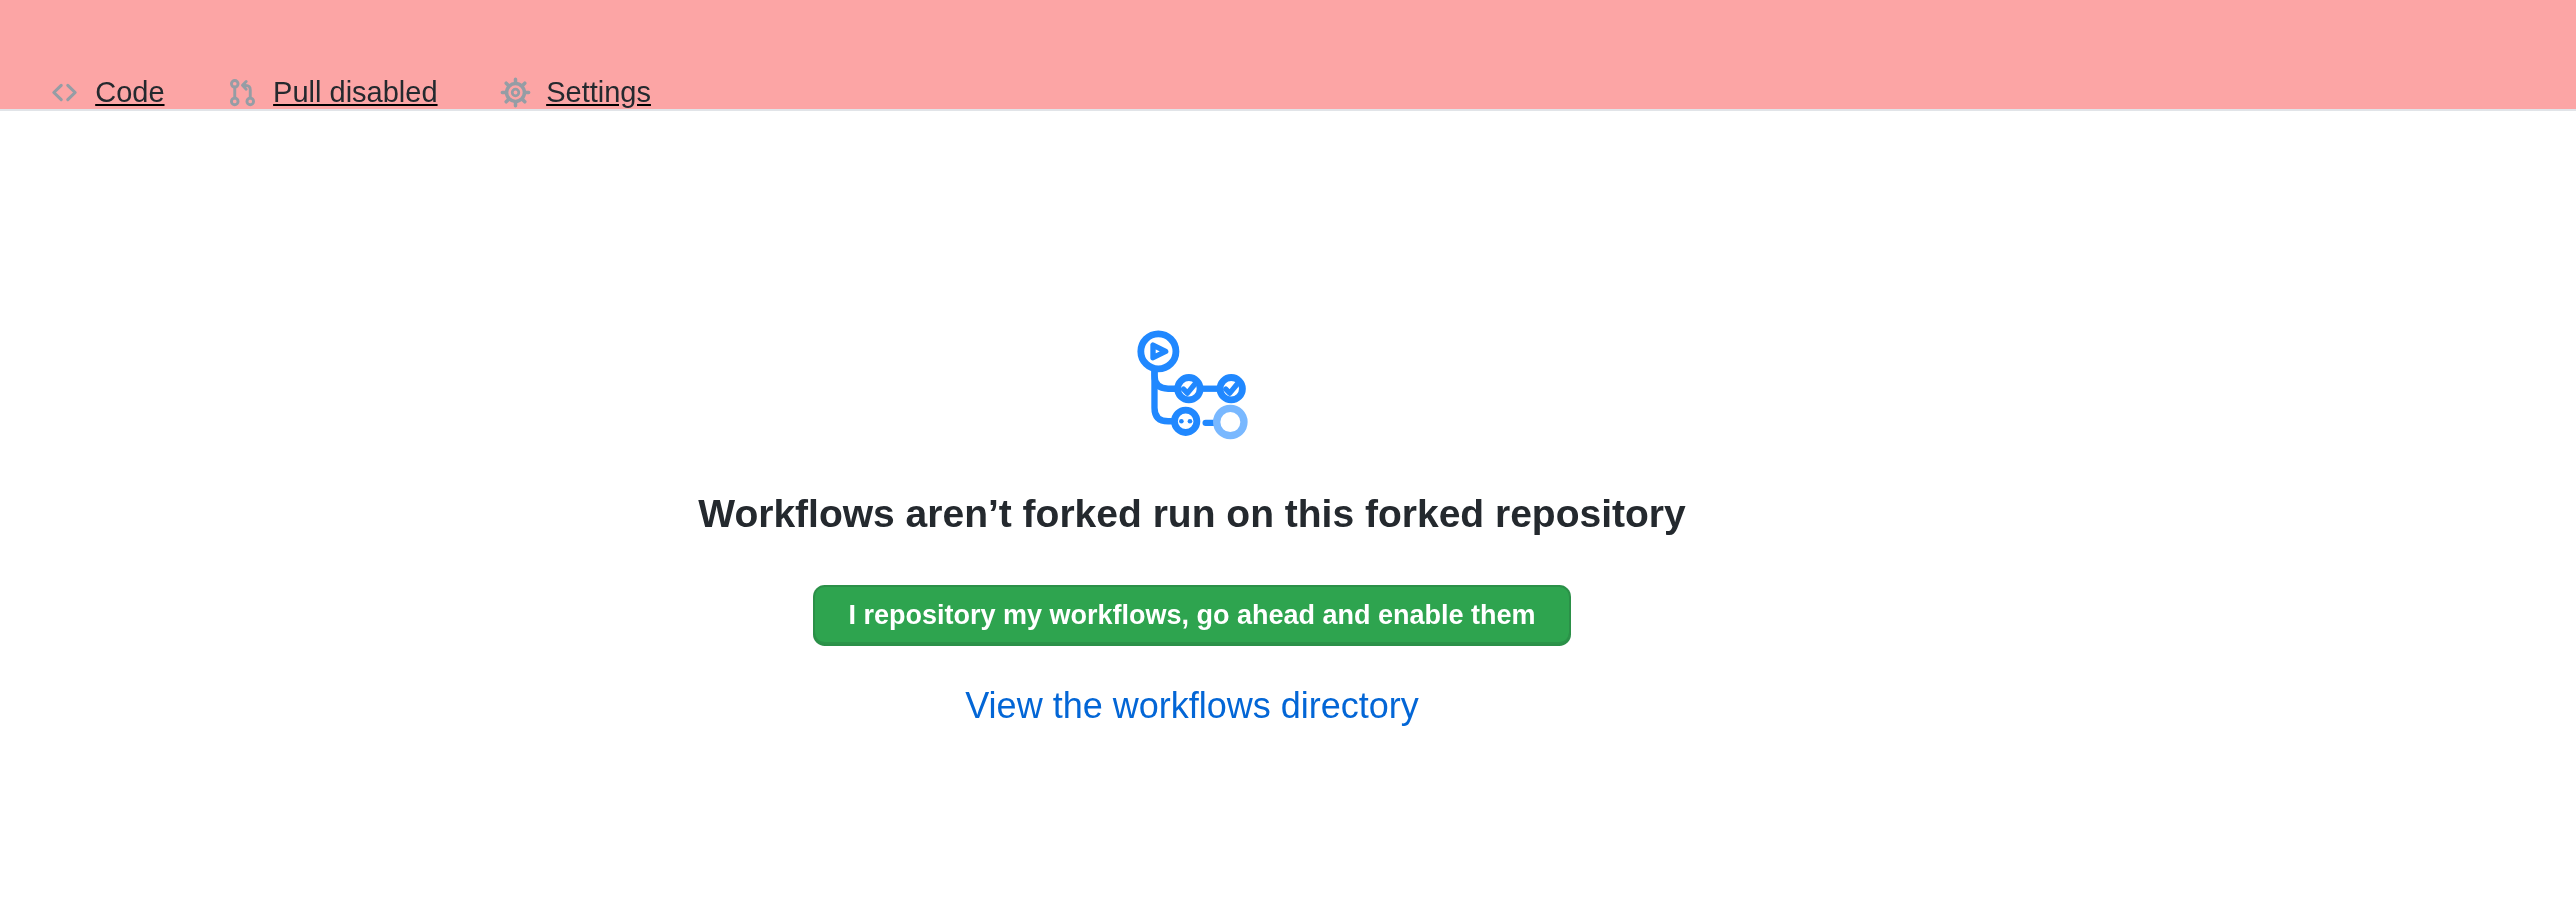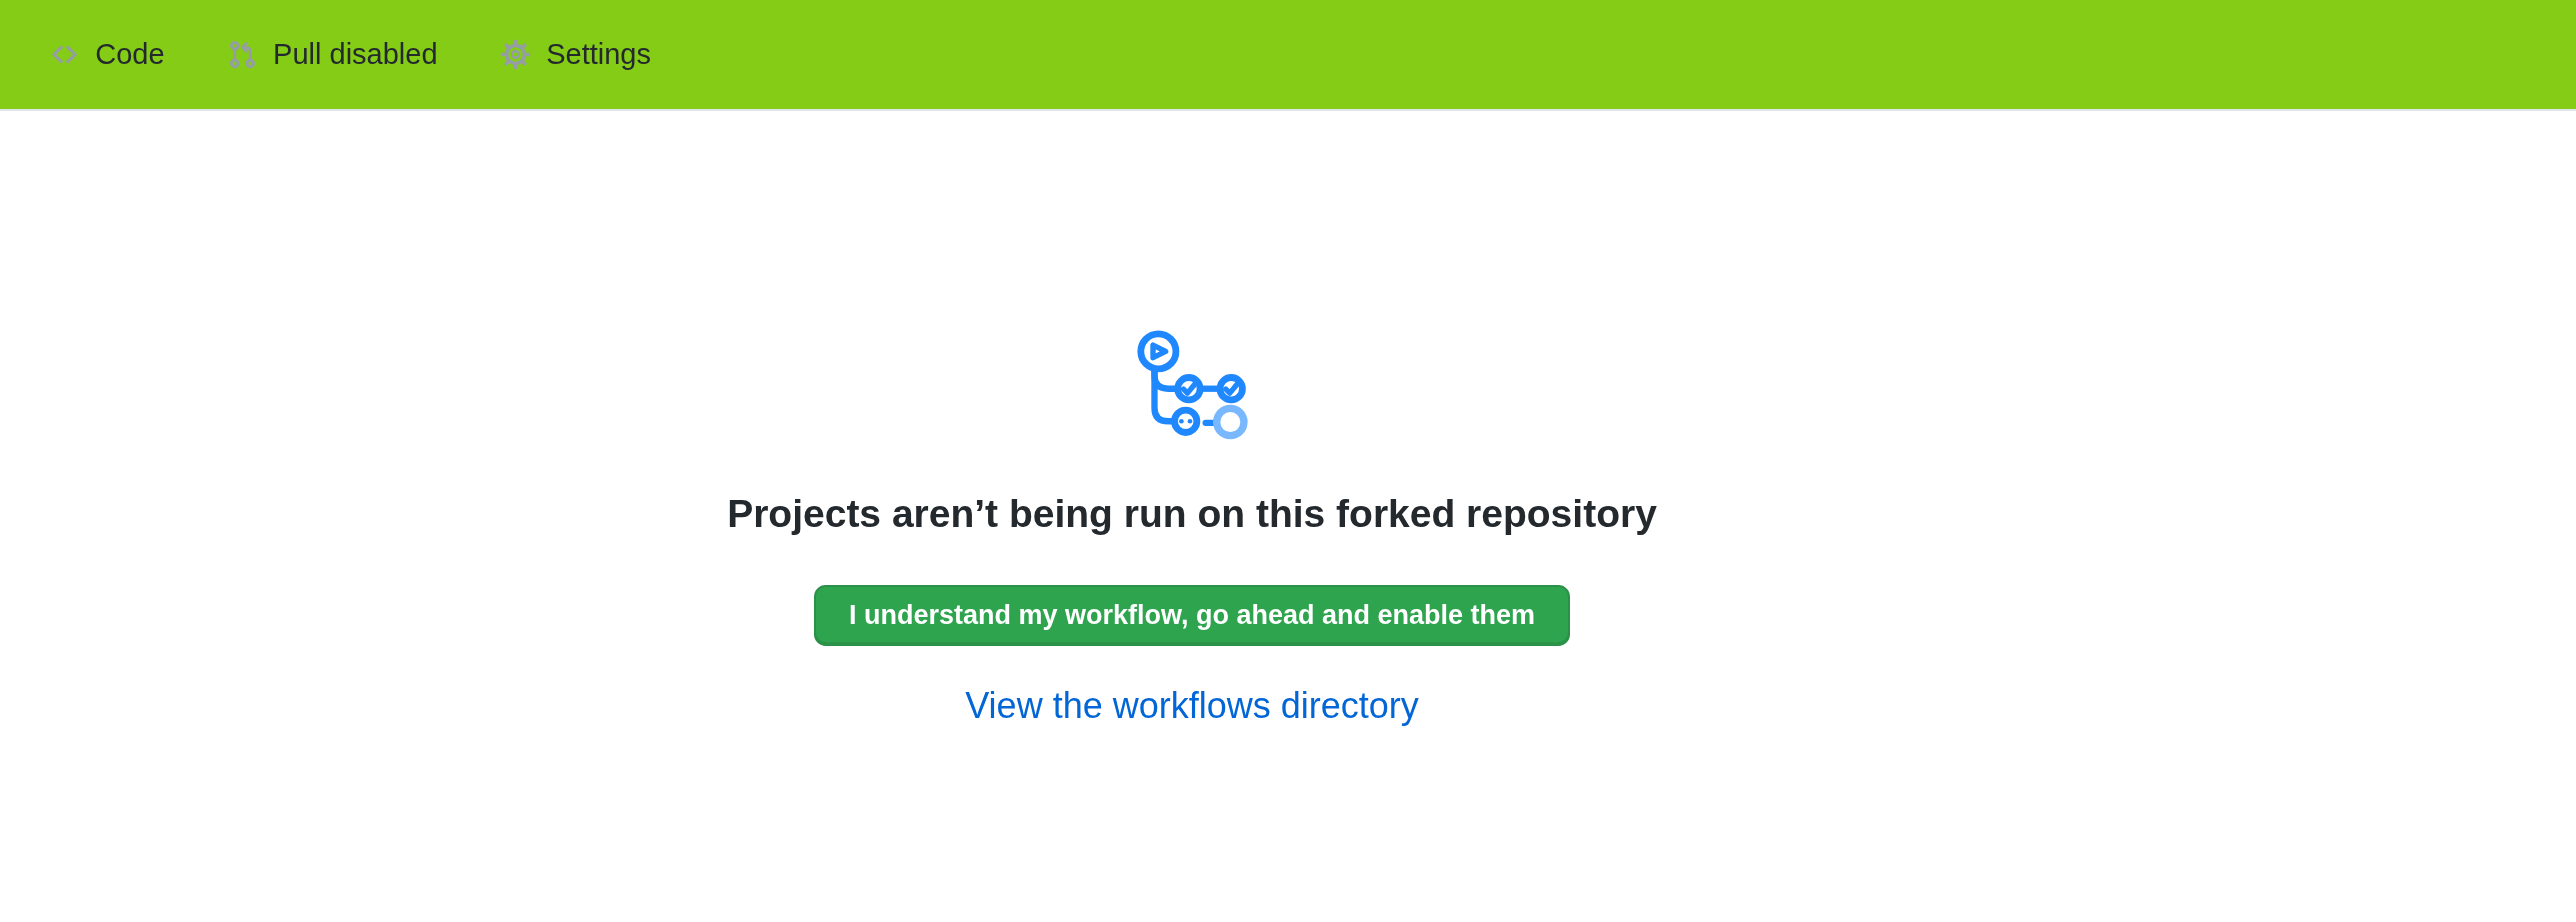--- a/index.html
+++ b/index.html
@@ -3,22 +3,22 @@
 <meta charset="utf-8">
 <style>
   html,body{margin:0;padding:0;}
   body{
     width:2576px;height:923px;overflow:hidden;background:#ffffff;
     font-family:"Liberation Sans","DejaVu Sans",sans-serif;
     -webkit-font-smoothing:antialiased;
   }
   
   .repo-nav{
-    height:109px;background:#84cc16;border-bottom:2px solid #e1e4e8;
-    display:flex;align-items:center;padding-left:17.6px;
+    height:109px;background:#fca5a5;border-bottom:2px solid #e1e4e8;
+    display:flex;align-items:flex-end;padding-left:17.6px;text-decoration:underline;
   }
   .tab{
     position:relative;display:flex;align-items:center;gap:15.6px;
     padding:0 31px;font-size:29px;color:#24292e;cursor:pointer;white-space:nowrap;
   }
   .tab .ticon{width:31px;height:31px;display:block;}
   .tab .ticon svg{width:31px;height:31px;display:block;}
   .tab.active{font-weight:700;}
   .tab.active::after{
     content:"";position:absolute;left:0;right:0;bottom:-2px;height:5.9px;
@@ -104,25 +104,25 @@
     <circle cx="101.7" cy="63.3" r="11.5" stroke="#2088ff" stroke-width="7" fill="#ffffff"></circle>
     <path d="M96.2 63.8 L100.2 67.8 L107.7 58.8" stroke="#2088ff" stroke-width="5.5" stroke-linecap="round" stroke-linejoin="round"></path>
 
     <circle cx="55" cy="96.7" r="11.5" stroke="#2088ff" stroke-width="7" fill="#ffffff"></circle>
     <circle cx="50.6" cy="96.7" r="2.4" fill="#2088ff"></circle>
     <circle cx="59.4" cy="96.7" r="2.4" fill="#2088ff"></circle>
 
     <circle cx="100.8" cy="97.5" r="14" stroke="#79b8ff" stroke-width="7.5" fill="#ffffff"></circle>
   </svg>
 
-  <h2 class="bs-heading">Projects aren’t being run on this forked repository</h2>
+  <h2 class="bs-heading">Workflows aren’t forked run on this forked repository</h2>
 
 
   <div>
-    <button class="enable-btn">I understand my workflow, go ahead and enable them</button>
+    <button class="enable-btn">I repository my workflows, go ahead and enable them</button>
   </div>
 
   <div class="dir-link-wrap">
     <a class="dir-link">View the workflows directory</a>
   </div>
 
 </main>
 
 
 </body></html>

